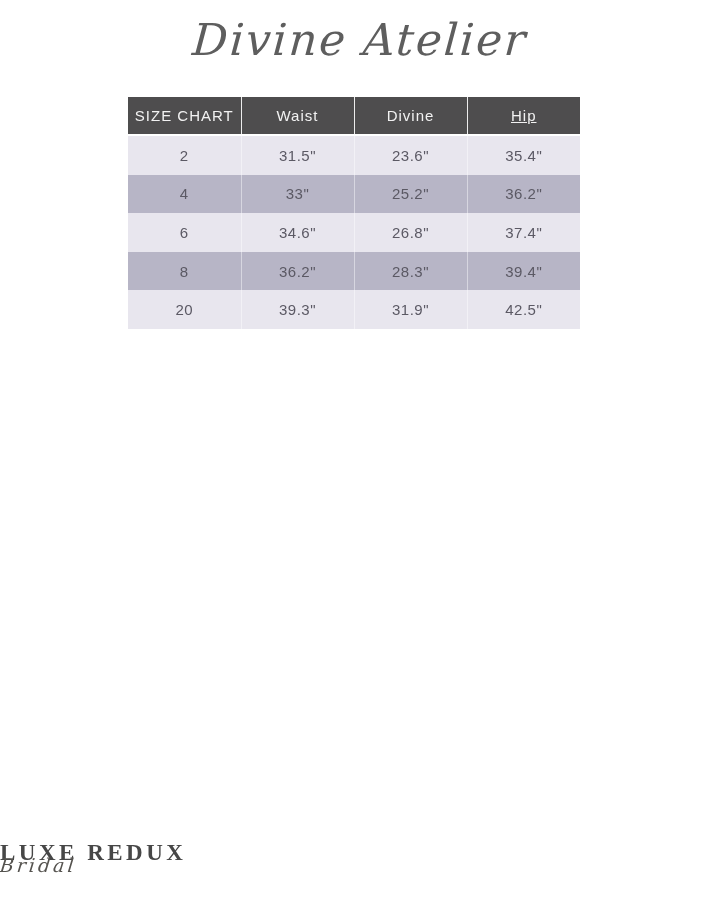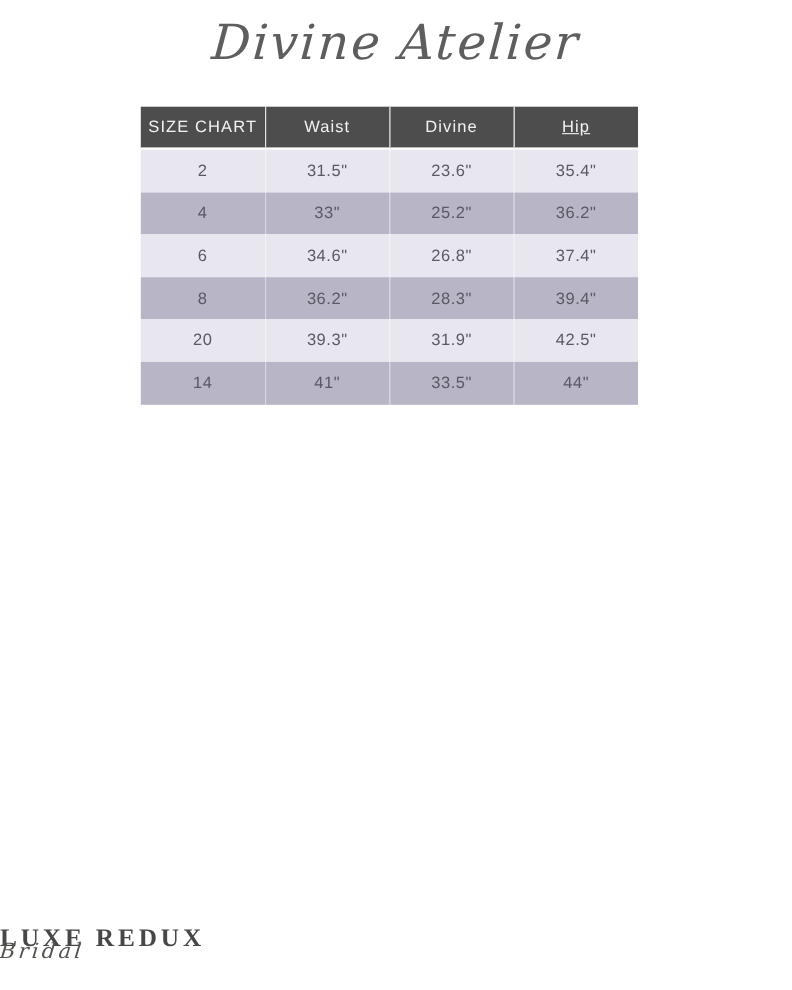--- a/index.html
+++ b/index.html
@@ -137,26 +137,20 @@
           <td>36.2"</td>
           <td>28.3"</td>
           <td>39.4"</td>
         </tr>
         <tr>
           <td>20</td>
           <td>39.3"</td>
           <td>31.9"</td>
           <td>42.5"</td>
         </tr>
-        <tr>
-          <td>14</td>
-          <td>41"</td>
-          <td>33.5"</td>
-          <td>44"</td>
-        </tr>
       </tbody>
   </table>
 
   <div class="footer-logo">
     <div class="logo-main">LUXE REDUX</div>
     <div class="logo-sub">Bridal</div>
   </div>
 
 </div>
 

